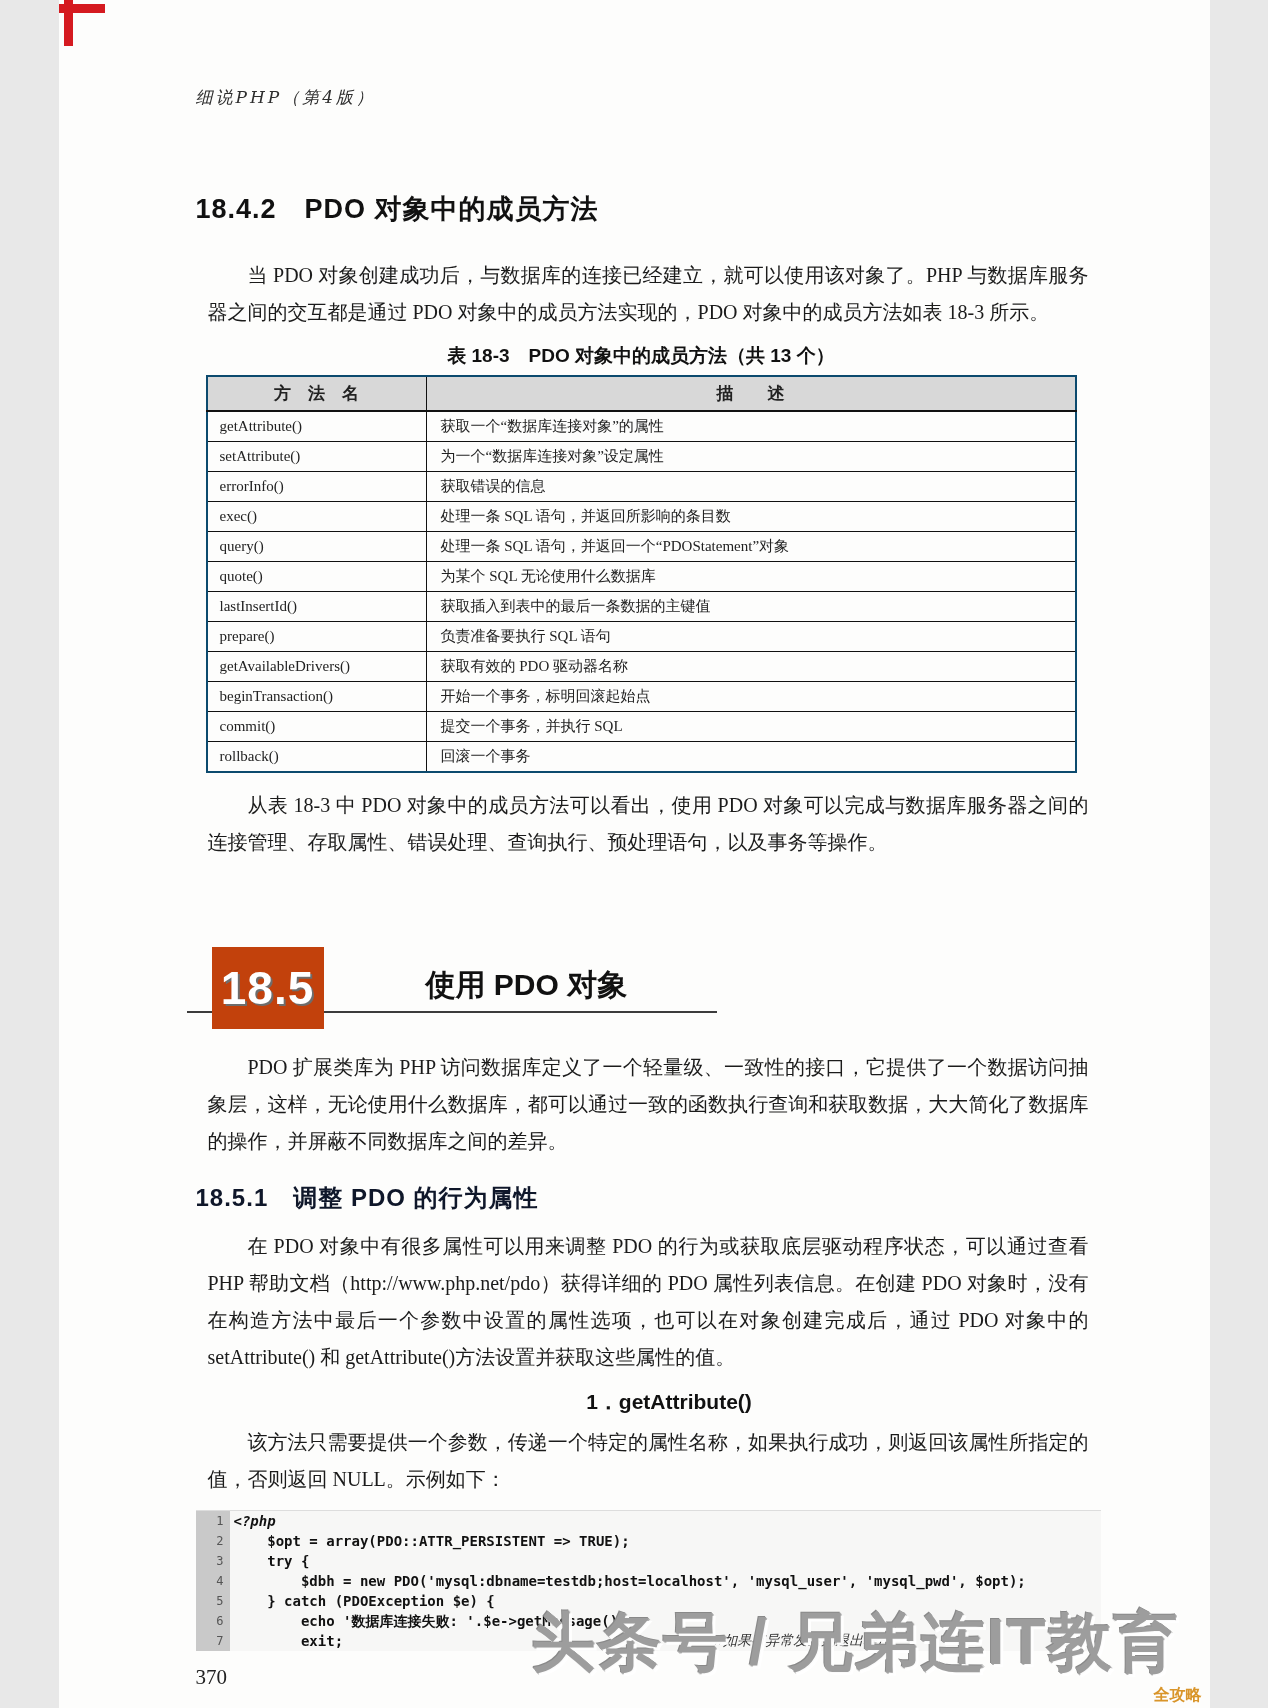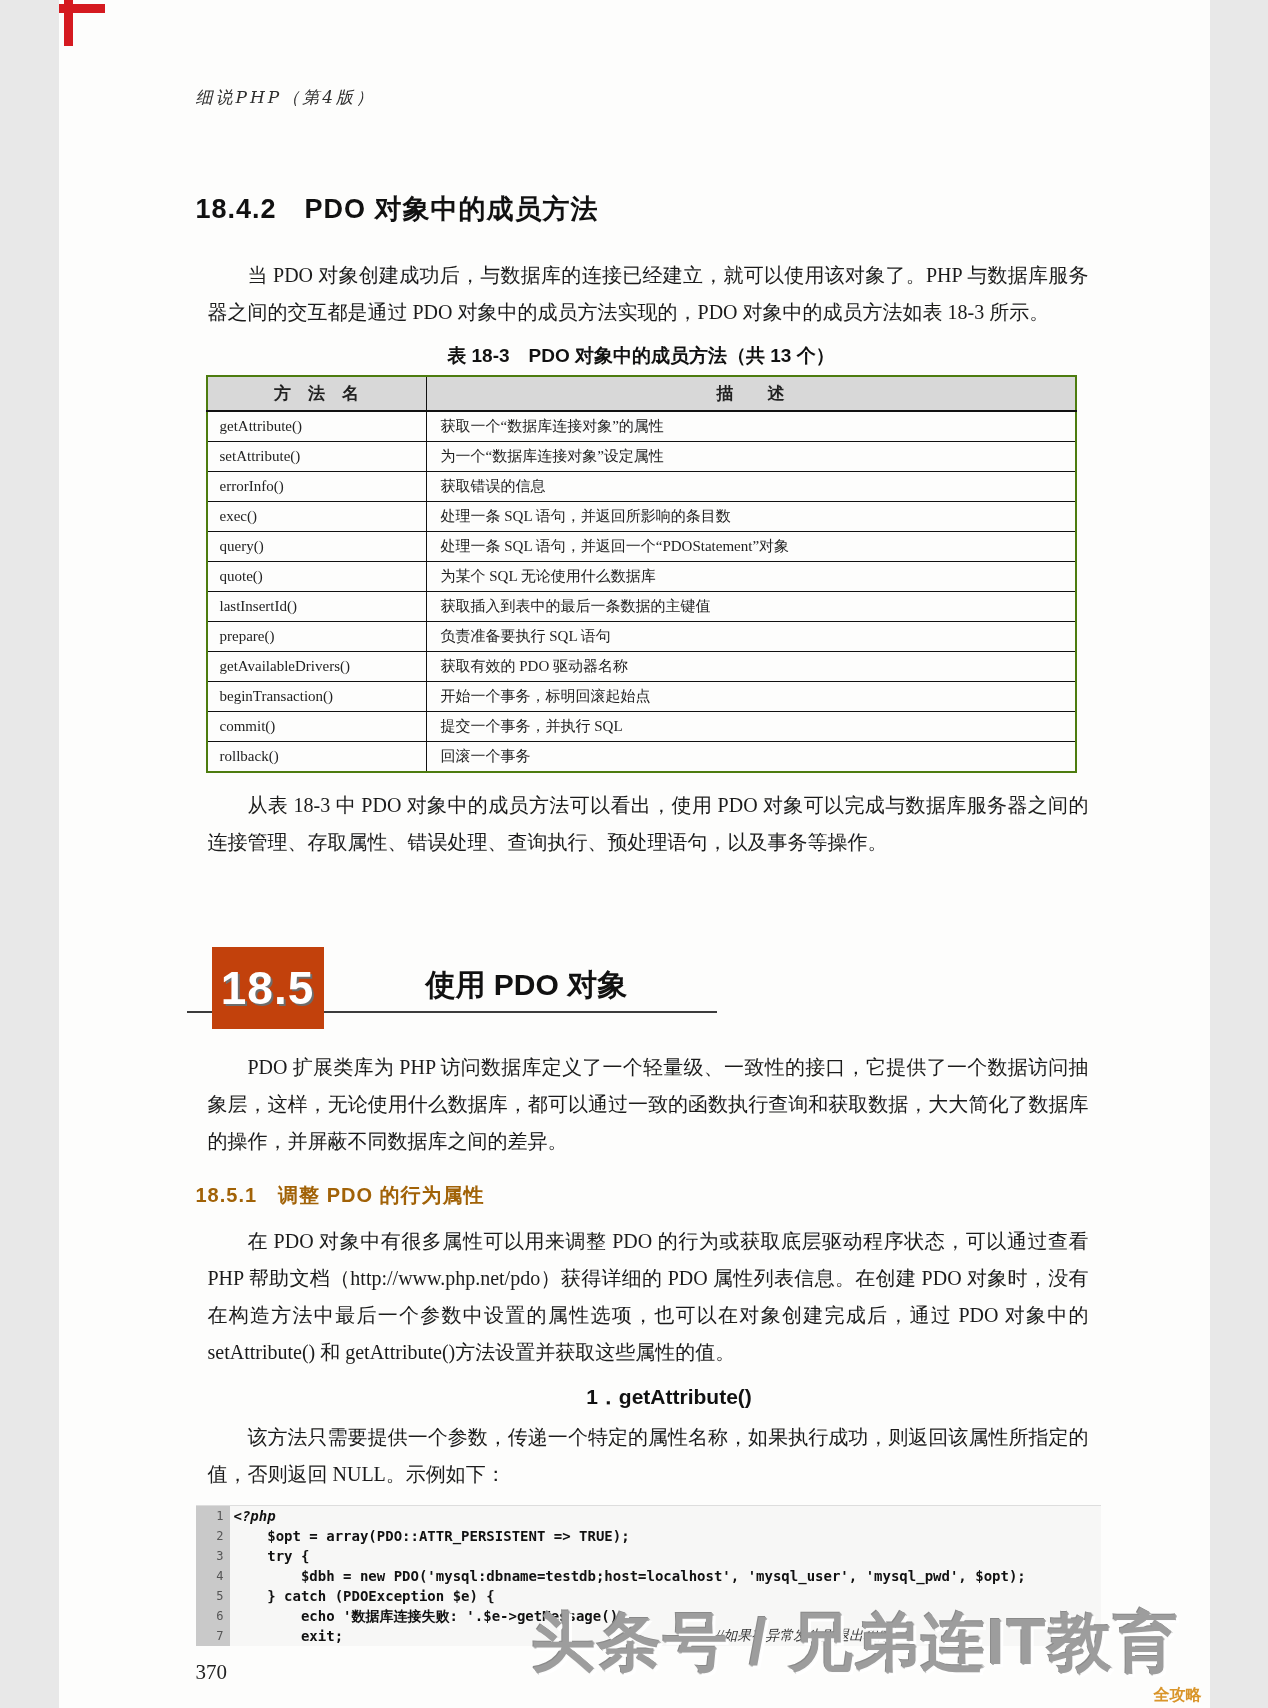--- a/index.html
+++ b/index.html
@@ -10,40 +10,40 @@
   .content{width:905px;margin-left:137px;}
   .running-header{margin:0;padding-top:86px;font-family:"DejaVu Serif",serif;font-style:italic;
         font-size:17px;letter-spacing:3px;color:#2e2e2e;}
   h2.sec-h2{margin:82px 0 0 0;font-family:"Liberation Sans",sans-serif;font-weight:bold;
         font-size:27px;color:#111;letter-spacing:1px;}
   p.body-para{margin:12px;font-size:20px;line-height:37px;text-indent:2em;text-align:justify;}
   p.p1{margin-top:30px;}
   .tbl-caption{margin:6px 0 0 10px;width:871px;text-align:center;
         font-family:"Liberation Sans",sans-serif;font-weight:bold;font-size:19px;color:#111;}
   table.pdo-table{margin:6px 0 0 10px;width:871px;border-collapse:collapse;
-        border:2px solid #4d7c0f;}
+        border:2px solid #0c4a6e;}
   table.pdo-table th{background:#d8d8d8;border:1px solid #111;border-bottom:2px solid #111;
         font-family:"Liberation Sans",sans-serif;font-weight:bold;font-size:17px;height:31px;
         color:#222;}
   table.pdo-table td{border:1px solid #111;height:27px;font-size:15px;vertical-align:middle;
         color:#222;}
   td.td-method{width:205px;padding-left:12px;font-family:"Liberation Serif",serif;}
   td.td-desc{padding-left:14px;}
   p.p2{margin-top:14px;}
   .banner{position:relative;margin-top:86px;height:82px;display:flex;align-items:center;}
   .banner-rule{position:absolute;left:-9px;top:64px;width:530px;height:2px;background:#3c3c3c;}
   .sec-box{position:relative;z-index:1;margin-left:16px;width:112px;height:82px;background:#c2410c;
         color:#ffffff;font-family:"Liberation Sans",sans-serif;font-weight:bold;font-size:46px;
         display:flex;align-items:center;justify-content:center;letter-spacing:1px;
         text-shadow:2px 2px 0 #6d6d6d;}
   .sec-title{margin-left:102px;font-family:"Liberation Sans",sans-serif;font-weight:bold;
         font-size:30px;color:#111;position:relative;z-index:1;padding-bottom:6px;}
   p.p3{margin-top:20px;}
   h3.sec-h3{margin:22px 0 2px 0;font-family:"Liberation Sans",sans-serif;font-weight:bold;
-        font-size:20px;color:#a16207;letter-spacing:1px;}
+        font-size:24px;color:#0f172a;letter-spacing:1px;}
   p.p4{margin-top:14px;}
   .sub-head{margin:12px 0 0 0;text-indent:2em;font-family:"Liberation Sans",sans-serif;
         font-weight:bold;font-size:21px;color:#111;text-align:center;}
   p.p5{margin-top:8px;}
   .code-block{margin-top:0;width:905px;background:#f7f7f6;border-top:1px solid #ddd;}
   .code-line{position:relative;display:flex;line-height:20px;height:20px;}
   .code-line .gutter{flex:none;width:34px;background:#c9c9c9;color:#555;
         font-family:"DejaVu Sans Mono",monospace;font-size:12px;text-align:right;
         padding-right:6px;box-sizing:border-box;}
   .code-line .code-text{white-space:pre;font-family:"DejaVu Sans Mono",monospace;

